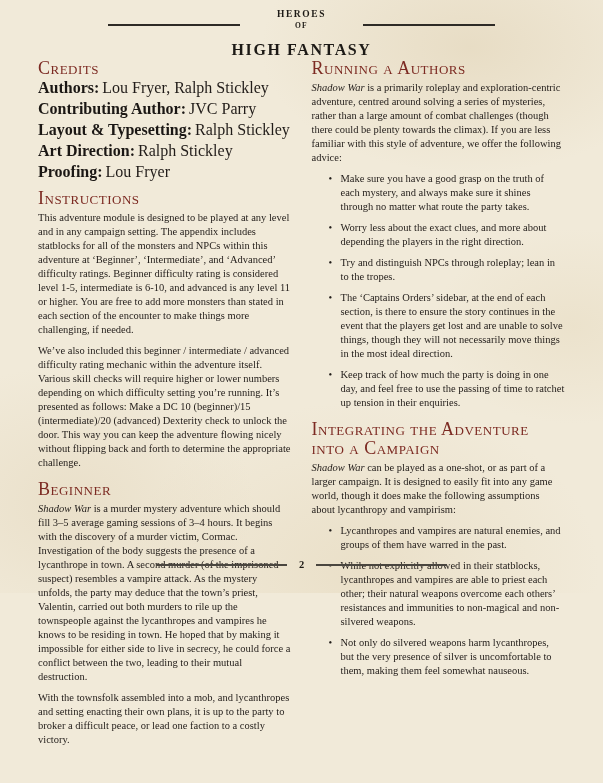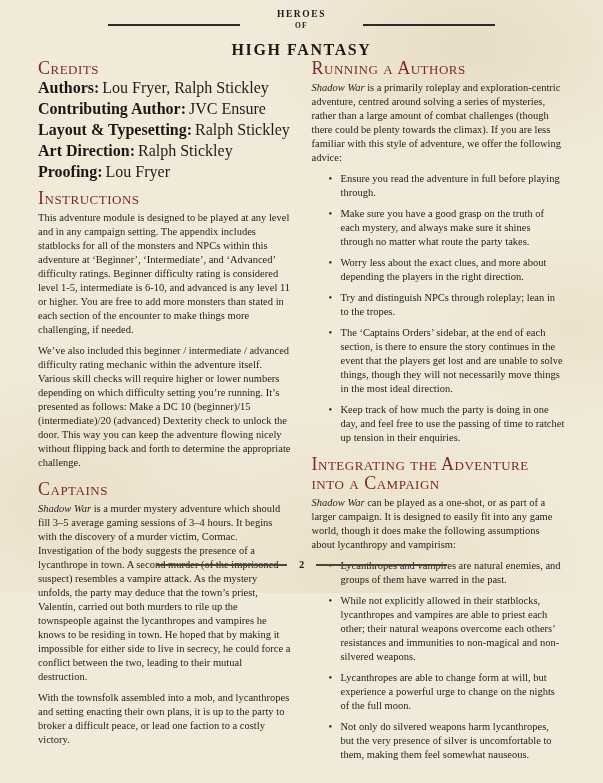--- a/index.html
+++ b/index.html
@@ -107,62 +107,60 @@
     <div class="hdr-bottom">HIGH FANTASY</div>
   </div>
 
   <div class="content">
 
     <div class="col">
 
       <section>
         <h2 class="section-heading first">Credits</h2>
         <p class="credit-row"><b>Authors:</b><span>Lou Fryer, Ralph Stickley</span></p>
-        <p class="credit-row"><b>Contributing Author:</b><span>JVC Ensure</span></p>
+        <p class="credit-row"><b>Contributing Author:</b><span>JVC Parry</span></p>
         <p class="credit-row"><b>Layout &amp; Typesetting:</b><span>Ralph Stickley</span></p>
         <p class="credit-row"><b>Art Direction:</b><span>Ralph Stickley</span></p>
         <p class="credit-row"><b>Proofing:</b><span>Lou Fryer</span></p>
       </section>
 
       <section>
         <h2 class="section-heading">Instructions</h2>
         <p class="body-text">This adventure module is designed to be played at any level and in any campaign setting. The appendix includes statblocks for all of the monsters and NPCs within this adventure at ‘Beginner’, ‘Intermediate’, and ‘Advanced’ difficulty ratings. Beginner difficulty rating is considered level 1-5, intermediate is 6-10, and advanced is any level 11 or higher. You are free to add more monsters than stated in each section of the encounter to make things more challenging, if needed.</p>
         <p class="body-text">We’ve also included this beginner / intermediate / advanced difficulty rating mechanic within the adventure itself. Various skill checks will require higher or lower numbers depending on which difficulty setting you’re running. It’s presented as follows: Make a DC 10 (beginner)/15 (intermediate)/20 (advanced) Dexterity check to unlock the door. This way you can keep the adventure flowing nicely without flipping back and forth to determine the appropriate challenge.</p>
       </section>
 
       <section>
-        <h2 class="section-heading">Captains</h2>
+        <h2 class="section-heading">Beginner</h2>
         <p class="body-text"><i class="book-title">Shadow War</i><span> is a murder mystery adventure which should fill 3–5 average gaming sessions of 3–4 hours. It begins with the discovery of a murder victim, Cormac. Investigation of the body suggests the presence of a lycanthrope in town. A second murder (of the imprisoned suspect) resembles a vampire attack. As the mystery unfolds, the party may deduce that the town’s priest, Valentin, carried out both murders to rile up the townspeople against the lycanthropes and vampires he knows to be residing in town. He hoped that by making it impossible for either side to live in secrecy, he could force a conflict between the two, leading to their mutual destruction.</span></p>
         <p class="body-text">With the townsfolk assembled into a mob, and lycanthropes and setting enacting their own plans, it is up to the party to broker a difficult peace, or lead one faction to a costly victory.</p>
       </section>
 
     </div>
 
     <div class="col">
 
       <section>
         <h2 class="section-heading first">Running a Authors</h2>
         <p class="body-text"><i class="book-title">Shadow War</i><span> is a primarily roleplay and exploration-centric adventure, centred around solving a series of mysteries, rather than a large amount of combat challenges (though there could be plenty towards the climax). If you are less familiar with this style of adventure, we offer the following advice:</span></p>
         <ul class="bullet-list">
-          <li>Ensure you read the adventure in full before playing through.</li>
           <li>Make sure you have a good grasp on the truth of each mystery, and always make sure it shines through no matter what route the party takes.</li>
           <li>Worry less about the exact clues, and more about depending the players in the right direction.</li>
           <li>Try and distinguish NPCs through roleplay; lean in to the tropes.</li>
           <li>The ‘Captains Orders’ sidebar, at the end of each section, is there to ensure the story continues in the event that the players get lost and are unable to solve things, though they will not necessarily move things in the most ideal direction.</li>
           <li>Keep track of how much the party is doing in one day, and feel free to use the passing of time to ratchet up tension in their enquiries.</li>
         </ul>
       </section>
 
       <section>
         <h2 class="section-heading">Integrating the Adventure into a Campaign</h2>
         <p class="body-text"><i class="book-title">Shadow War</i><span> can be played as a one-shot, or as part of a larger campaign. It is designed to easily fit into any game world, though it does make the following assumptions about lycanthropy and vampirism:</span></p>
         <ul class="bullet-list">
           <li>Lycanthropes and vampires are natural enemies, and groups of them have warred in the past.</li>
           <li>While not explicitly allowed in their statblocks, lycanthropes and vampires are able to priest each other; their natural weapons overcome each others’ resistances and immunities to non-magical and non-silvered weapons.</li>
-          <li>Lycanthropes are able to change form at will, but experience a powerful urge to change on the nights of the full moon.</li>
           <li>Not only do silvered weapons harm lycanthropes, but the very presence of silver is uncomfortable to them, making them feel somewhat nauseous.</li>
         </ul>
       </section>
 
     </div>
   </div>
 
   <div class="page-footer">
     <span class="ftr-rule"></span>
     <span class="ftr-num">2</span>

